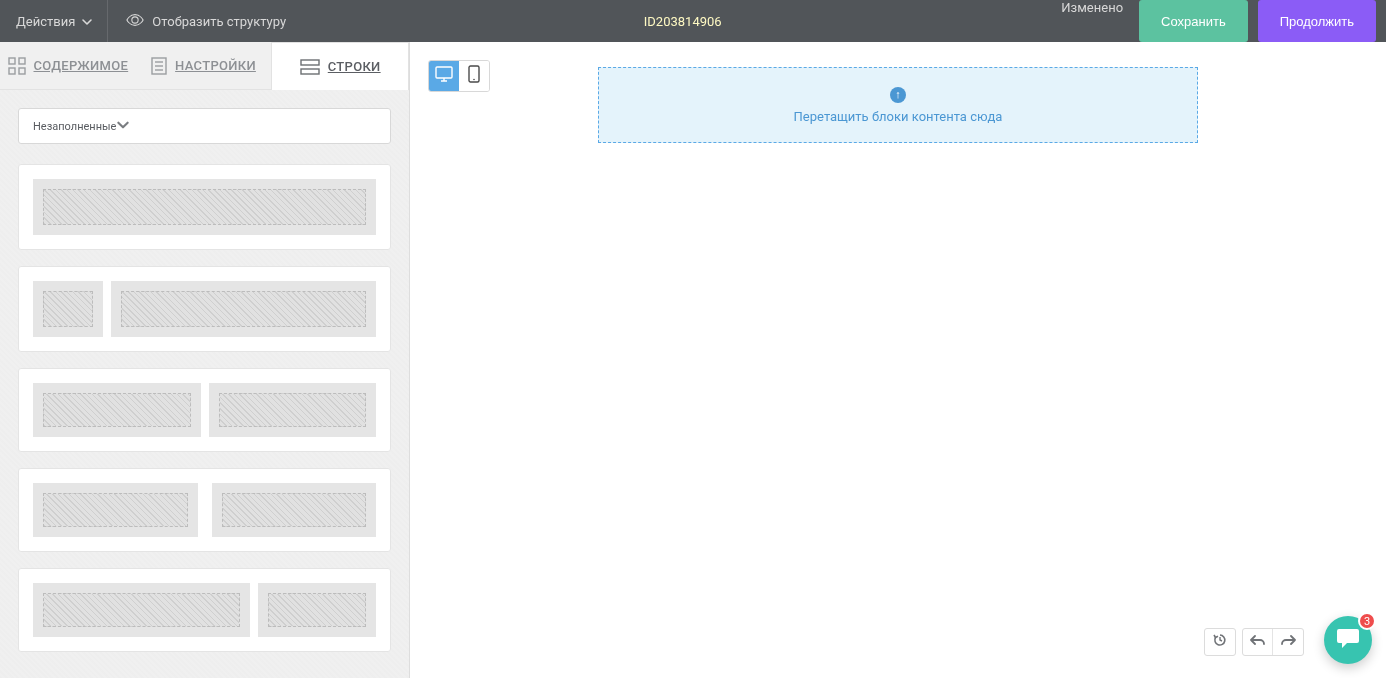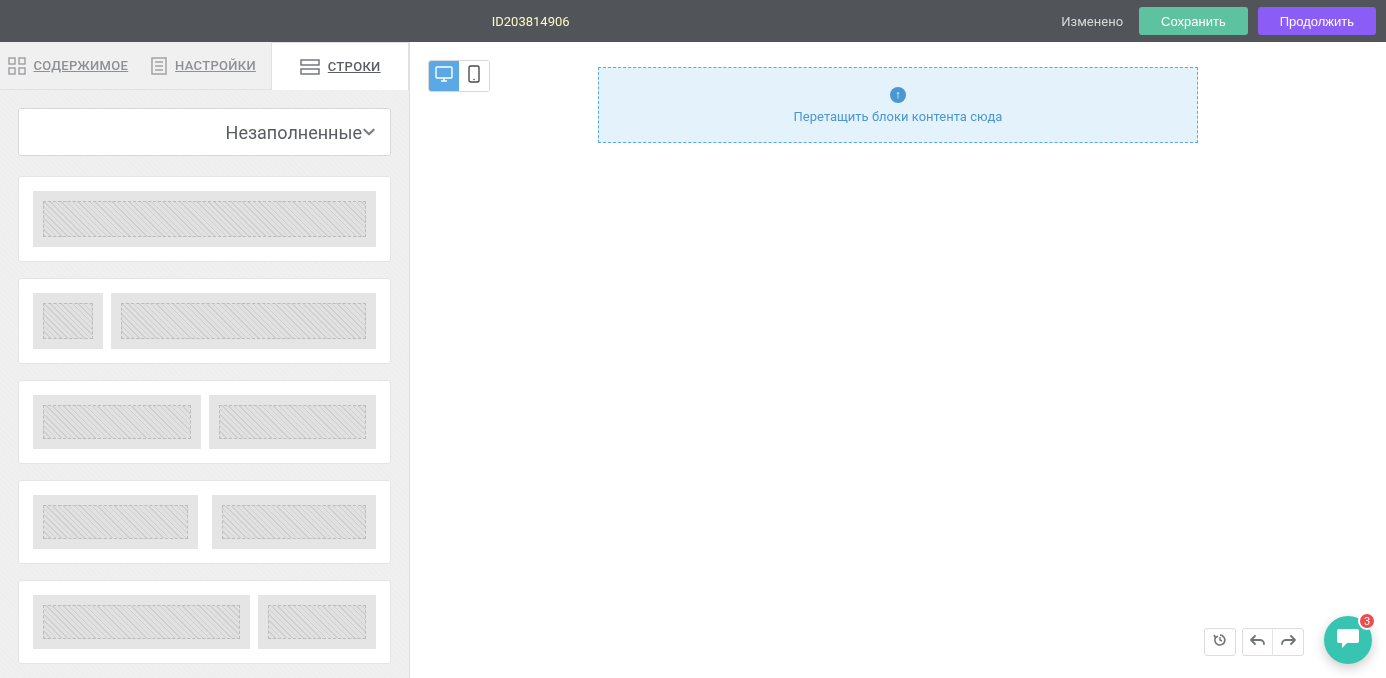--- a/index.html
+++ b/index.html
@@ -34,26 +34,26 @@
       height: 100%;
       cursor: pointer;
       gap: 8px;
     }
     .toolbar-center {
       flex: 1;
       text-align: center;
       color: #fef9c3;
     }
     .toolbar-right {
-      display: flex; align-items: center; gap: 10px;
+      display: flex; gap: 10px;
       padding-right: 10px;
     }
     .status-text { color: #d8d8d8; margin-right: 6px; }
     .btn {
-      height: 28px;
+      height: 42px;
       border: none;
       border-radius: 3px;
       padding: 0 22px;
       color: #fff;
       font-size: 13px;
       cursor: pointer;
     }
     .btn-green { background: #5cc2a0; }
     .btn-blue { background: #8b5cf6; }
 
@@ -110,29 +110,29 @@
     .tab .tab-icon { display: inline-flex; }
 
     .panel-body {
       padding: 18px 18px;
       overflow-y: auto;
       flex: 1;
     }
 
     .select-box {
       width: 100%;
-      height: 48px;
+      height: 36px;
       background: #fff;
       border: 1px solid #d8d8d8;
       border-radius: 3px;
       display: flex;
       align-items: center;
-      justify-content: flex-end;
+      justify-content: flex-start;
       padding: 0 14px;
-      font-size: 18px;
+      font-size: 11px;
       color: #595c61;
       cursor: pointer;
       margin-bottom: 20px;
     }
 
     .row-card {
       background: #ffffff;
       border: 1px solid #e4e4e4;
       border-radius: 3px;
       padding: 14px;
@@ -270,20 +270,38 @@
       font-size: 11px;
       display: flex; align-items: center; justify-content: center;
       border: 2px solid #fff;
     }
     .history-bar-wrap { position: absolute; bottom: 12px; right: 72px; }
   </style>
 </head>
 <body>
 
 <div class="toolbar">
+  <div class="toolbar-left">
+    <div class="toolbar-actions">
+      <span>Действия</span>
+      <span class="chevron-down-icon">
+        <svg viewBox="0 0 12 12" width="12" height="12">
+            <path d="M2 4 L6 8 L10 4" stroke="#d8d8d8" stroke-width="1.6" fill="none" stroke-linecap="round" stroke-linejoin="round"></path>
+          </svg>
+      </span>
+    </div>
+    <div class="toolbar-structure">
+      <span>
+        <svg viewBox="0 0 20 12" width="18" height="12">
+            <path d="M10 0 C4 0 1 6 1 6 s3 6 9 6 s9-6 9-6 S16 0 10 0 Z M10 9.5 A3.5 3.5 0 1 1 10 2.5 A3.5 3.5 0 1 1 10 9.5 Z" fill="none" stroke="#d8d8d8" stroke-width="1.2"></path>
+          </svg>
+      </span>
+      <span>Отобразить структуру</span>
+    </div>
+  </div>
   <div class="toolbar-center">ID203814906</div>
   <div class="toolbar-right">
     <span class="status-text">Изменено</span>
     <button class="btn btn-green">Сохранить</button>
     <button class="btn btn-blue">Продолжить</button>
   </div>
 </div>
 
 <div class="main">
   <div class="left-panel">

